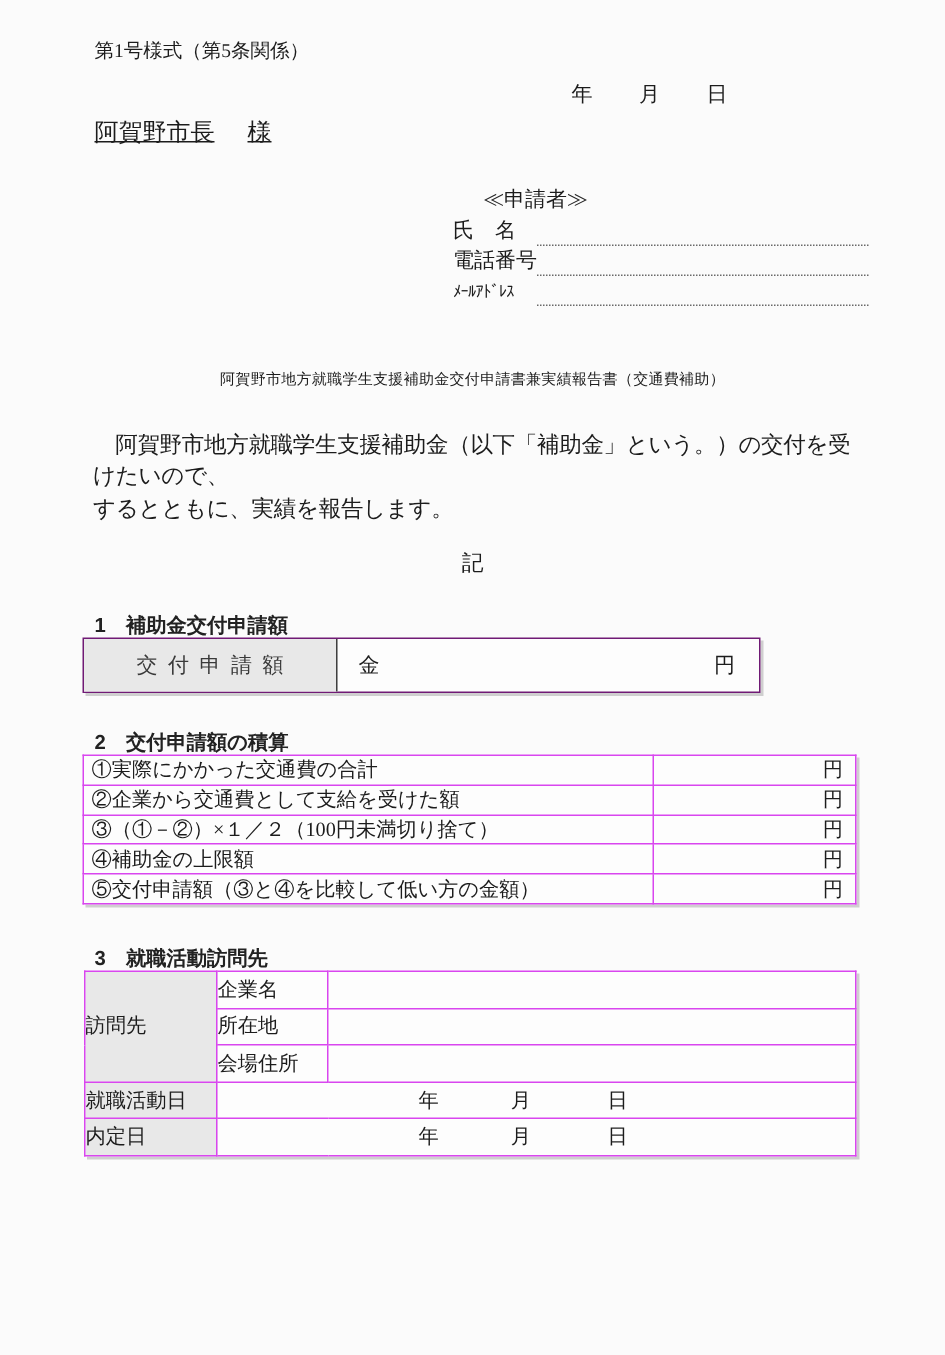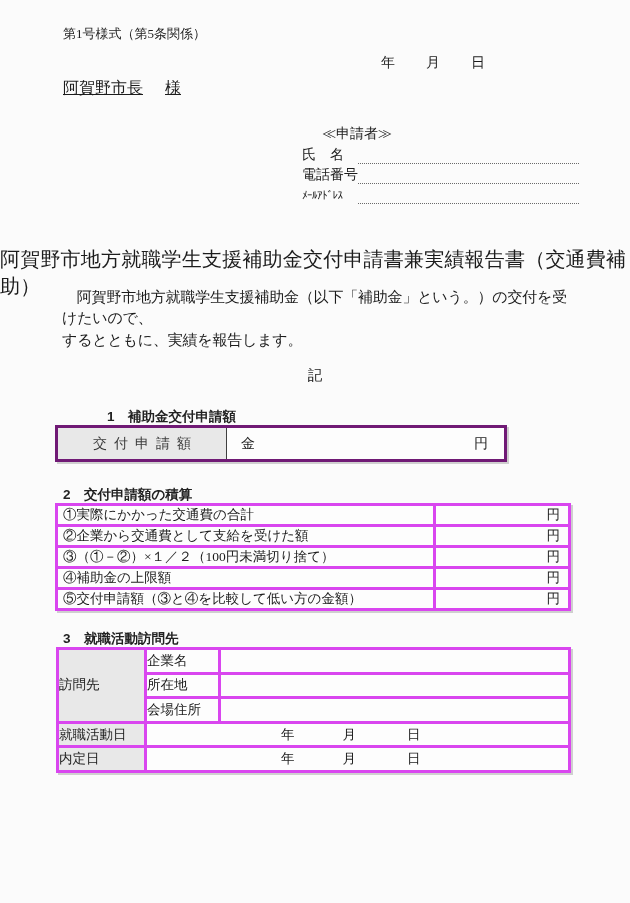--- a/index.html
+++ b/index.html
@@ -21,54 +21,54 @@
   .addressee .honorific{margin-left:22px;}
 
   
   .applicant{left:302px;top:124px;width:277px;font-size:14px;}
   .app-heading{padding-left:20px;height:20px;line-height:20px;}
   .app-row{display:flex;height:20px;align-items:flex-end;}
   .app-label{width:56px;line-height:18px;white-space:nowrap;}
   .app-label.small{font-size:11px;letter-spacing:-0.5px;}
   .app-line{flex:1;border-bottom:1.5px dotted #6a6a6a;height:14px;}
 
-  .doc-title{left:0;top:246px;width:100%;text-align:left;font-size:20px;letter-spacing:0.2px;}
+  .doc-title{left:0;top:246px;width:100%;text-align:center;font-size:10px;letter-spacing:0.2px;}
 
   .body-text{left:62px;top:287px;width:508px;font-size:15px;letter-spacing:-0.2px;line-height:21.4px;}
 
   .record-mark{left:0;top:366px;width:100%;text-align:center;font-size:14.5px;}
 
   .sec-heading{
     left:63px;
     font-family:"Liberation Sans","DejaVu Sans",sans-serif;
     font-weight:bold;font-size:13.5px;color:#222;
     white-space:pre;
   }
-  .h1pos{top:408px;margin-left:44px;}
+  .h1pos{top:408px;}
   .h2pos{top:486px;}
   .h3pos{top:630px;}
 
   
   .table1{
     left:55px;top:425px;width:452px;height:37px;
-    display:flex;border:3px solid #701a75;background:#fdfdfd;
+    display:flex;border:1px solid #701a75;background:#fdfdfd;
     box-shadow:2px 2px 0 #cfcfcf;box-sizing:border-box;
     font-size:14px;
   }
   .t1-head{
     width:168px;background:#e8e8e8;border-right:1px solid #3f3f3f;
     display:flex;align-items:center;justify-content:center;
     letter-spacing:7px;text-indent:7px;color:#3a3a3a;
   }
   .t1-val{flex:1;display:flex;align-items:center;justify-content:space-between;
     padding:0 16px 0 14px;}
 
   
   table{border-collapse:collapse;background:#fdfdfd;box-shadow:2px 2px 0 #cfcfcf;}
-  td{border:3px solid #d946ef;padding:0;font-size:13.5px;box-sizing:border-box;}
+  td{border:1px solid #d946ef;padding:0;font-size:13.5px;box-sizing:border-box;}
 
   .table2{left:55px;top:503px;width:516px;table-layout:fixed;}
   .table2 td{height:19.8px;}
   .table2 .lbl{padding-left:5px;}
   .table2 .unit{width:135px;text-align:right;padding-right:8px;}
 
   .table3{left:56px;top:647px;width:515px;table-layout:fixed;}
   .table3 td{height:24.6px;}
   .gray{background:#e8e8e8;}
   .vlabel,.flabel,.dlabel{}

